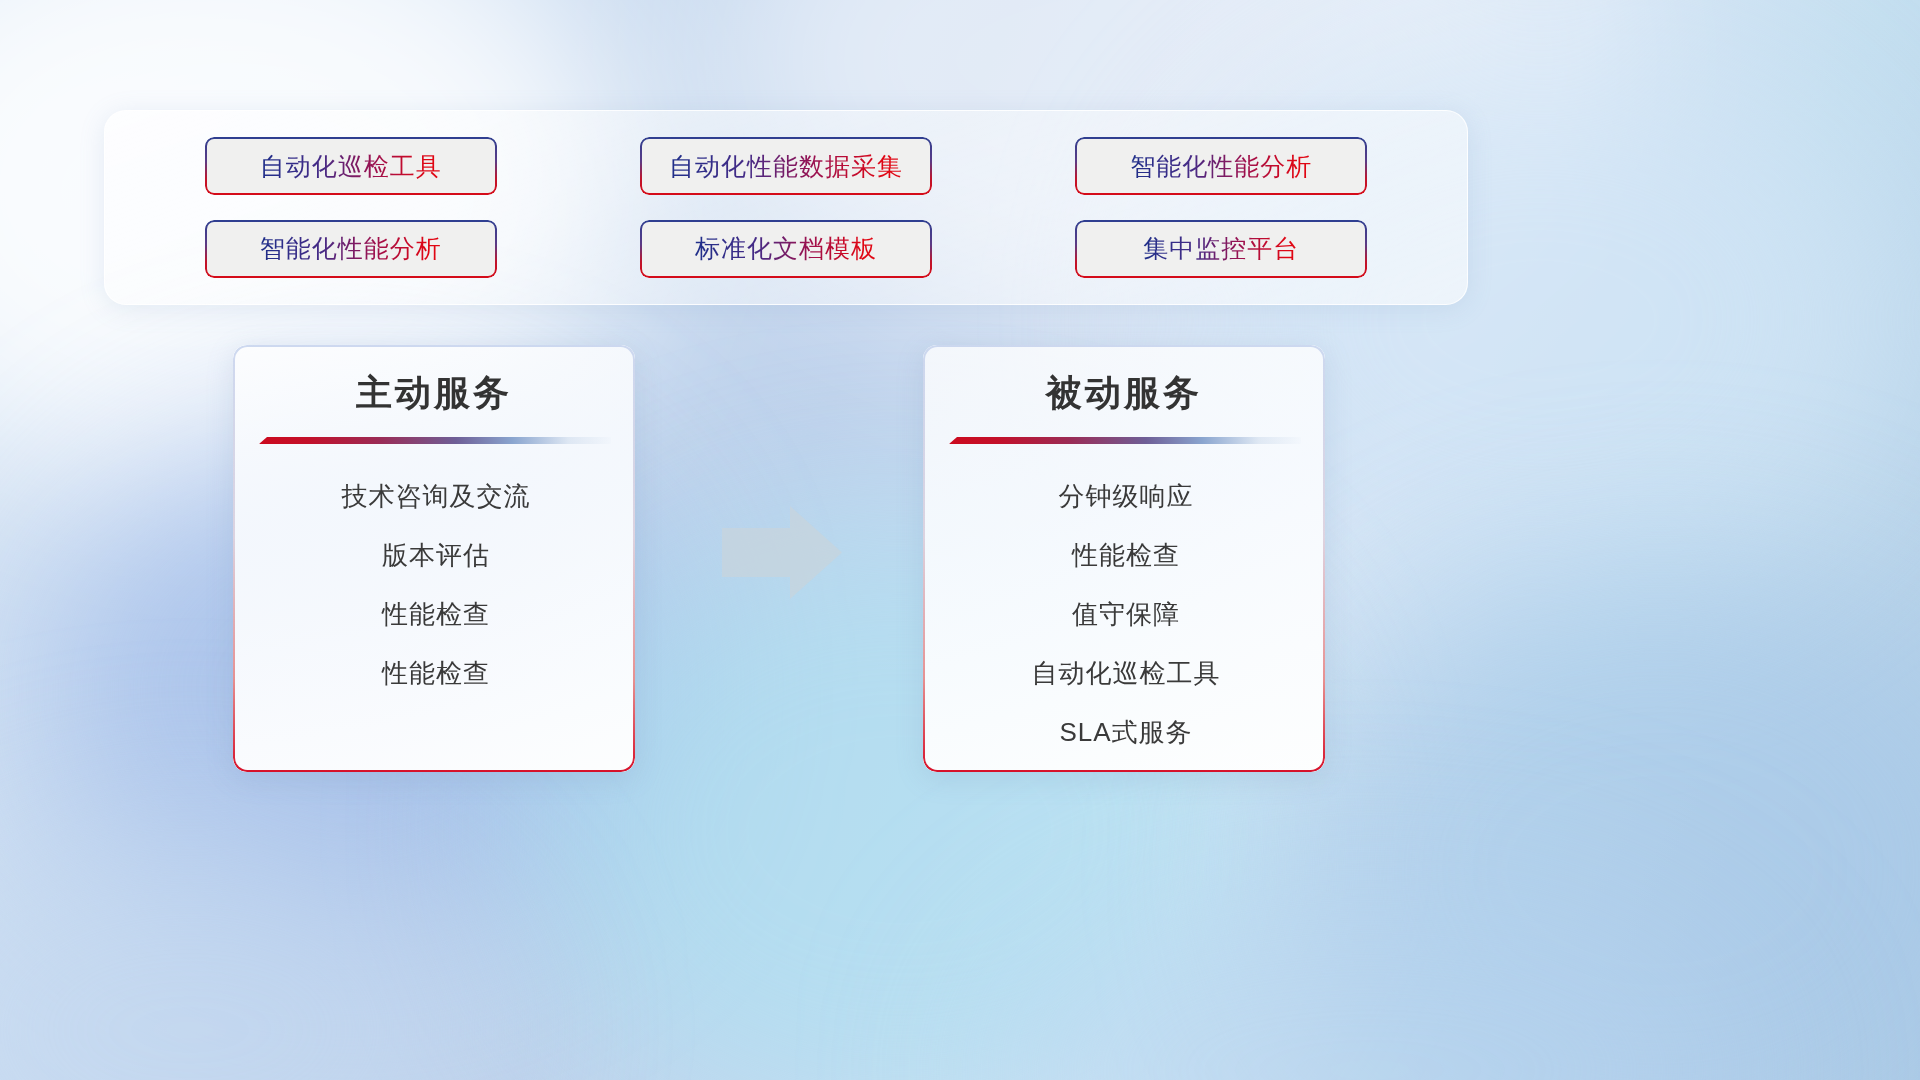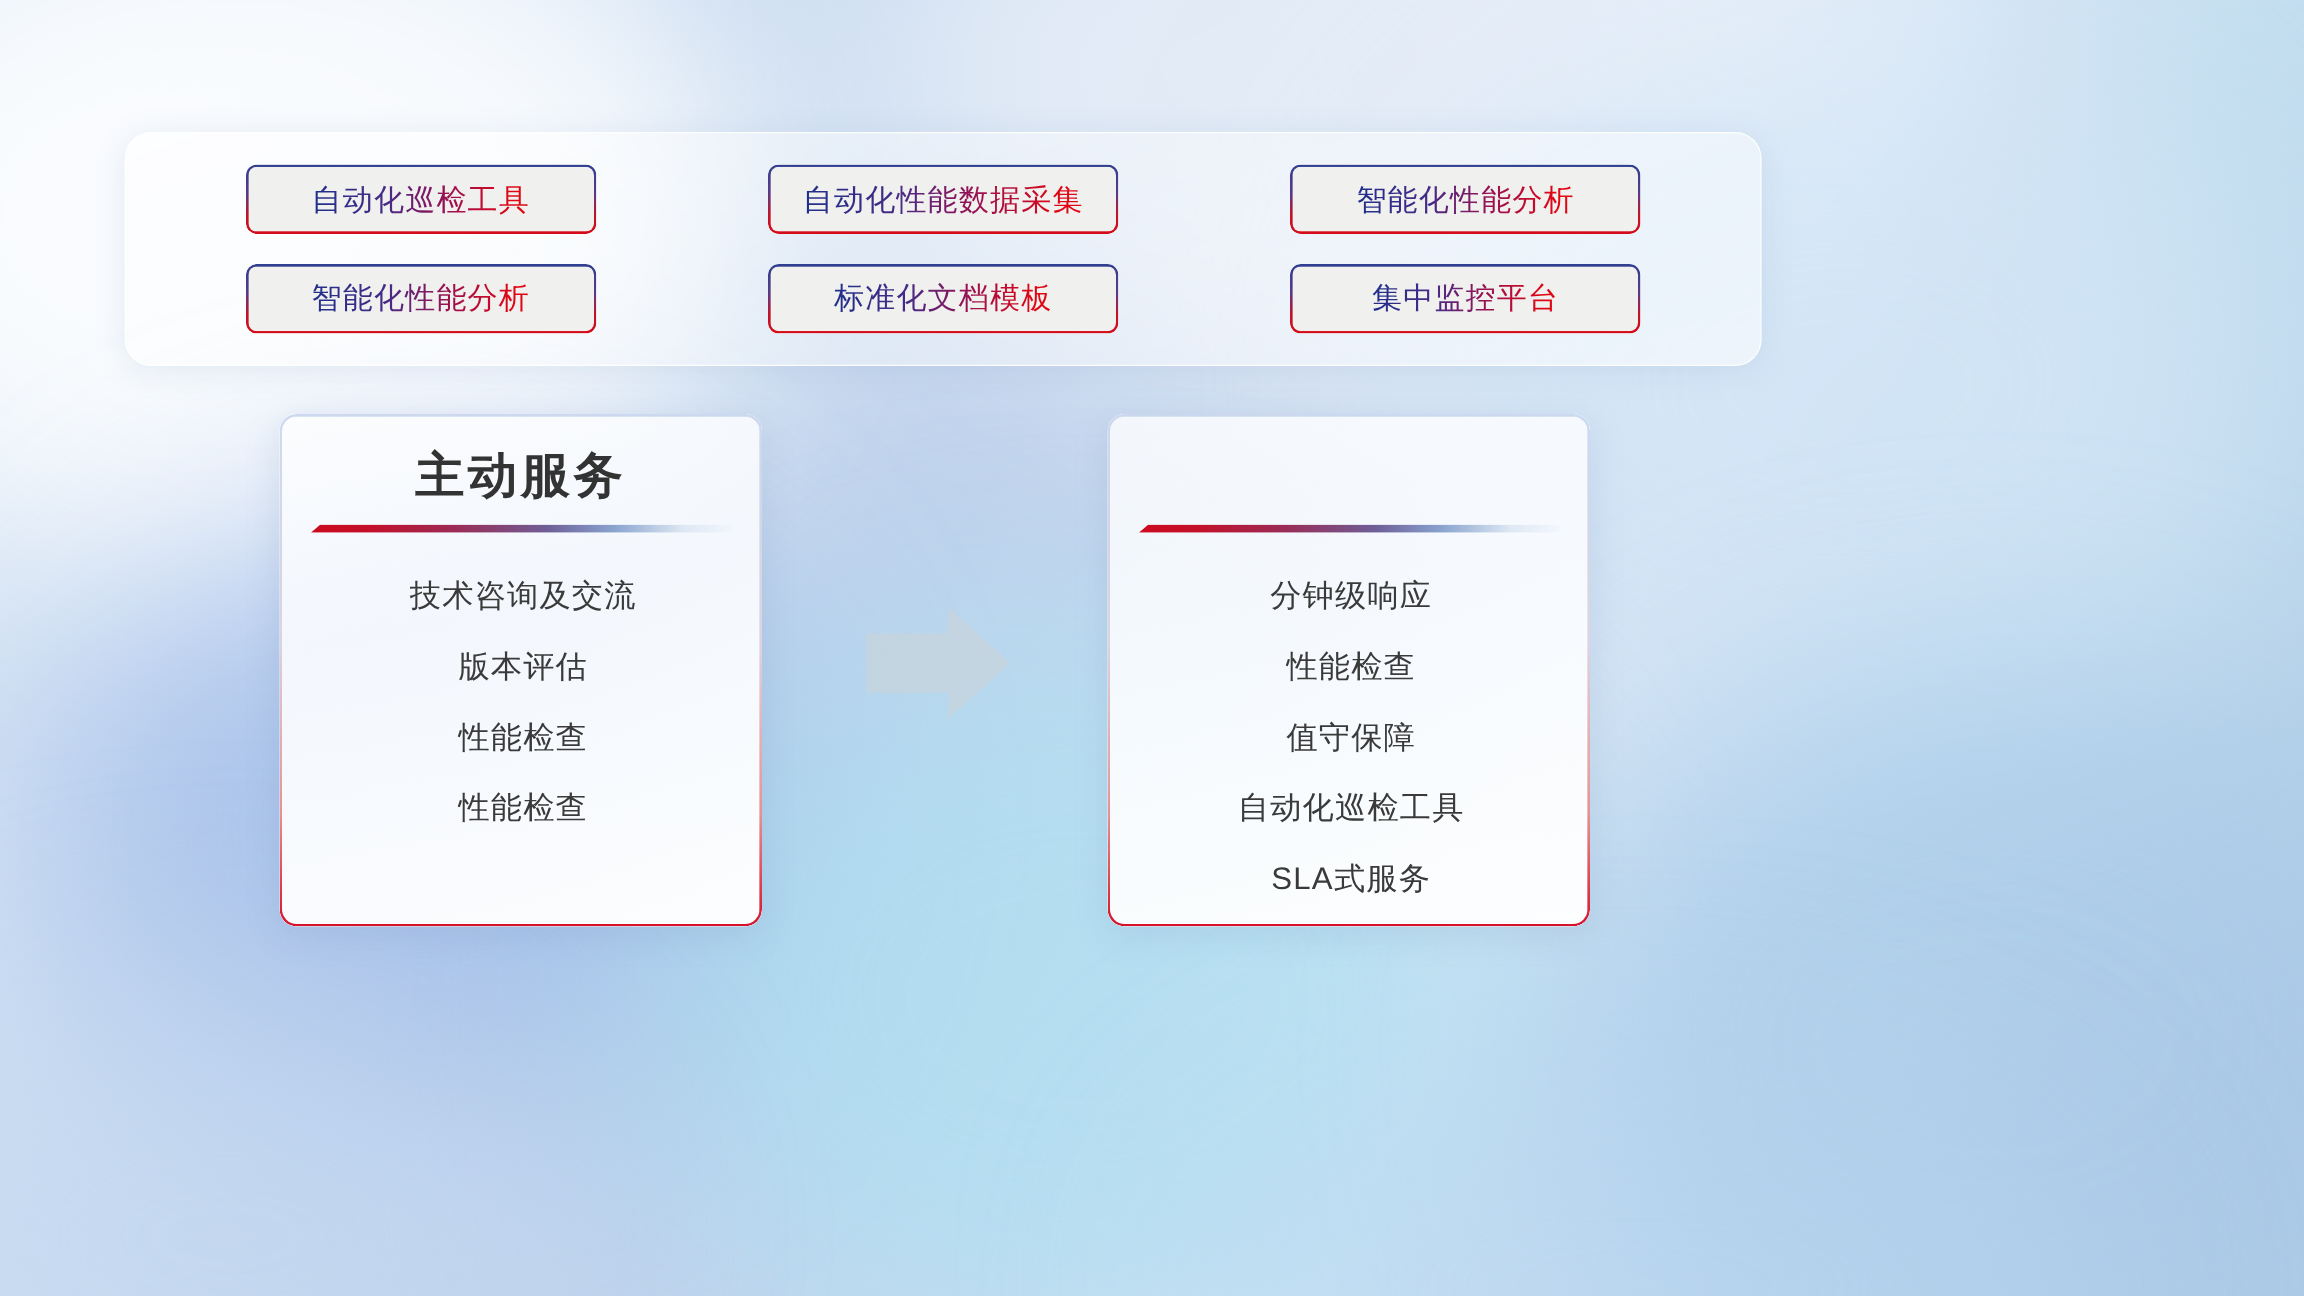--- a/index.html
+++ b/index.html
@@ -133,21 +133,21 @@
             mask-composite: exclude;
     pointer-events: none;
   }
   #card-proactive { left: 233px; }
   #card-reactive  { left: 923px; }
 
   .card-title {
     position: absolute;
     left: 0; right: 0; top: 24px;
     text-align: center;
-    font-size: 41px;
+    font-size: 36px;
     font-weight: bold;
     color: #333333;
     letter-spacing: 3px;
   }
   .card-divider {
     position: absolute;
     left: 26px; right: 24px;
     top: 92px;
     height: 7px;
     border-radius: 1px;
@@ -235,20 +235,21 @@
   </div>
 </div>
 
 <div id="center-arrow">
   <svg width="132" height="105" viewBox="0 0 132 105" xmlns="http://www.w3.org/2000/svg">
     <path d="M6 28 H74 V6 L126 52.5 L74 99 V77 H6 Z" fill="#c7d4dd" fill-opacity="0.72" stroke="none" stroke-linejoin="round" style="rx:6"></path>
   </svg>
 </div>
 
 <div class="service-card" id="card-reactive">
+  <div class="card-title">被动服务</div>
   <div class="card-divider"></div>
   <div class="card-list">
     <div class="card-list-item">分钟级响应</div>
     <div class="card-list-item">性能检查</div>
     <div class="card-list-item">值守保障</div>
     <div class="card-list-item">自动化巡检工具</div>
     <div class="card-list-item">SLA式服务</div>
   </div>
 </div>
 

